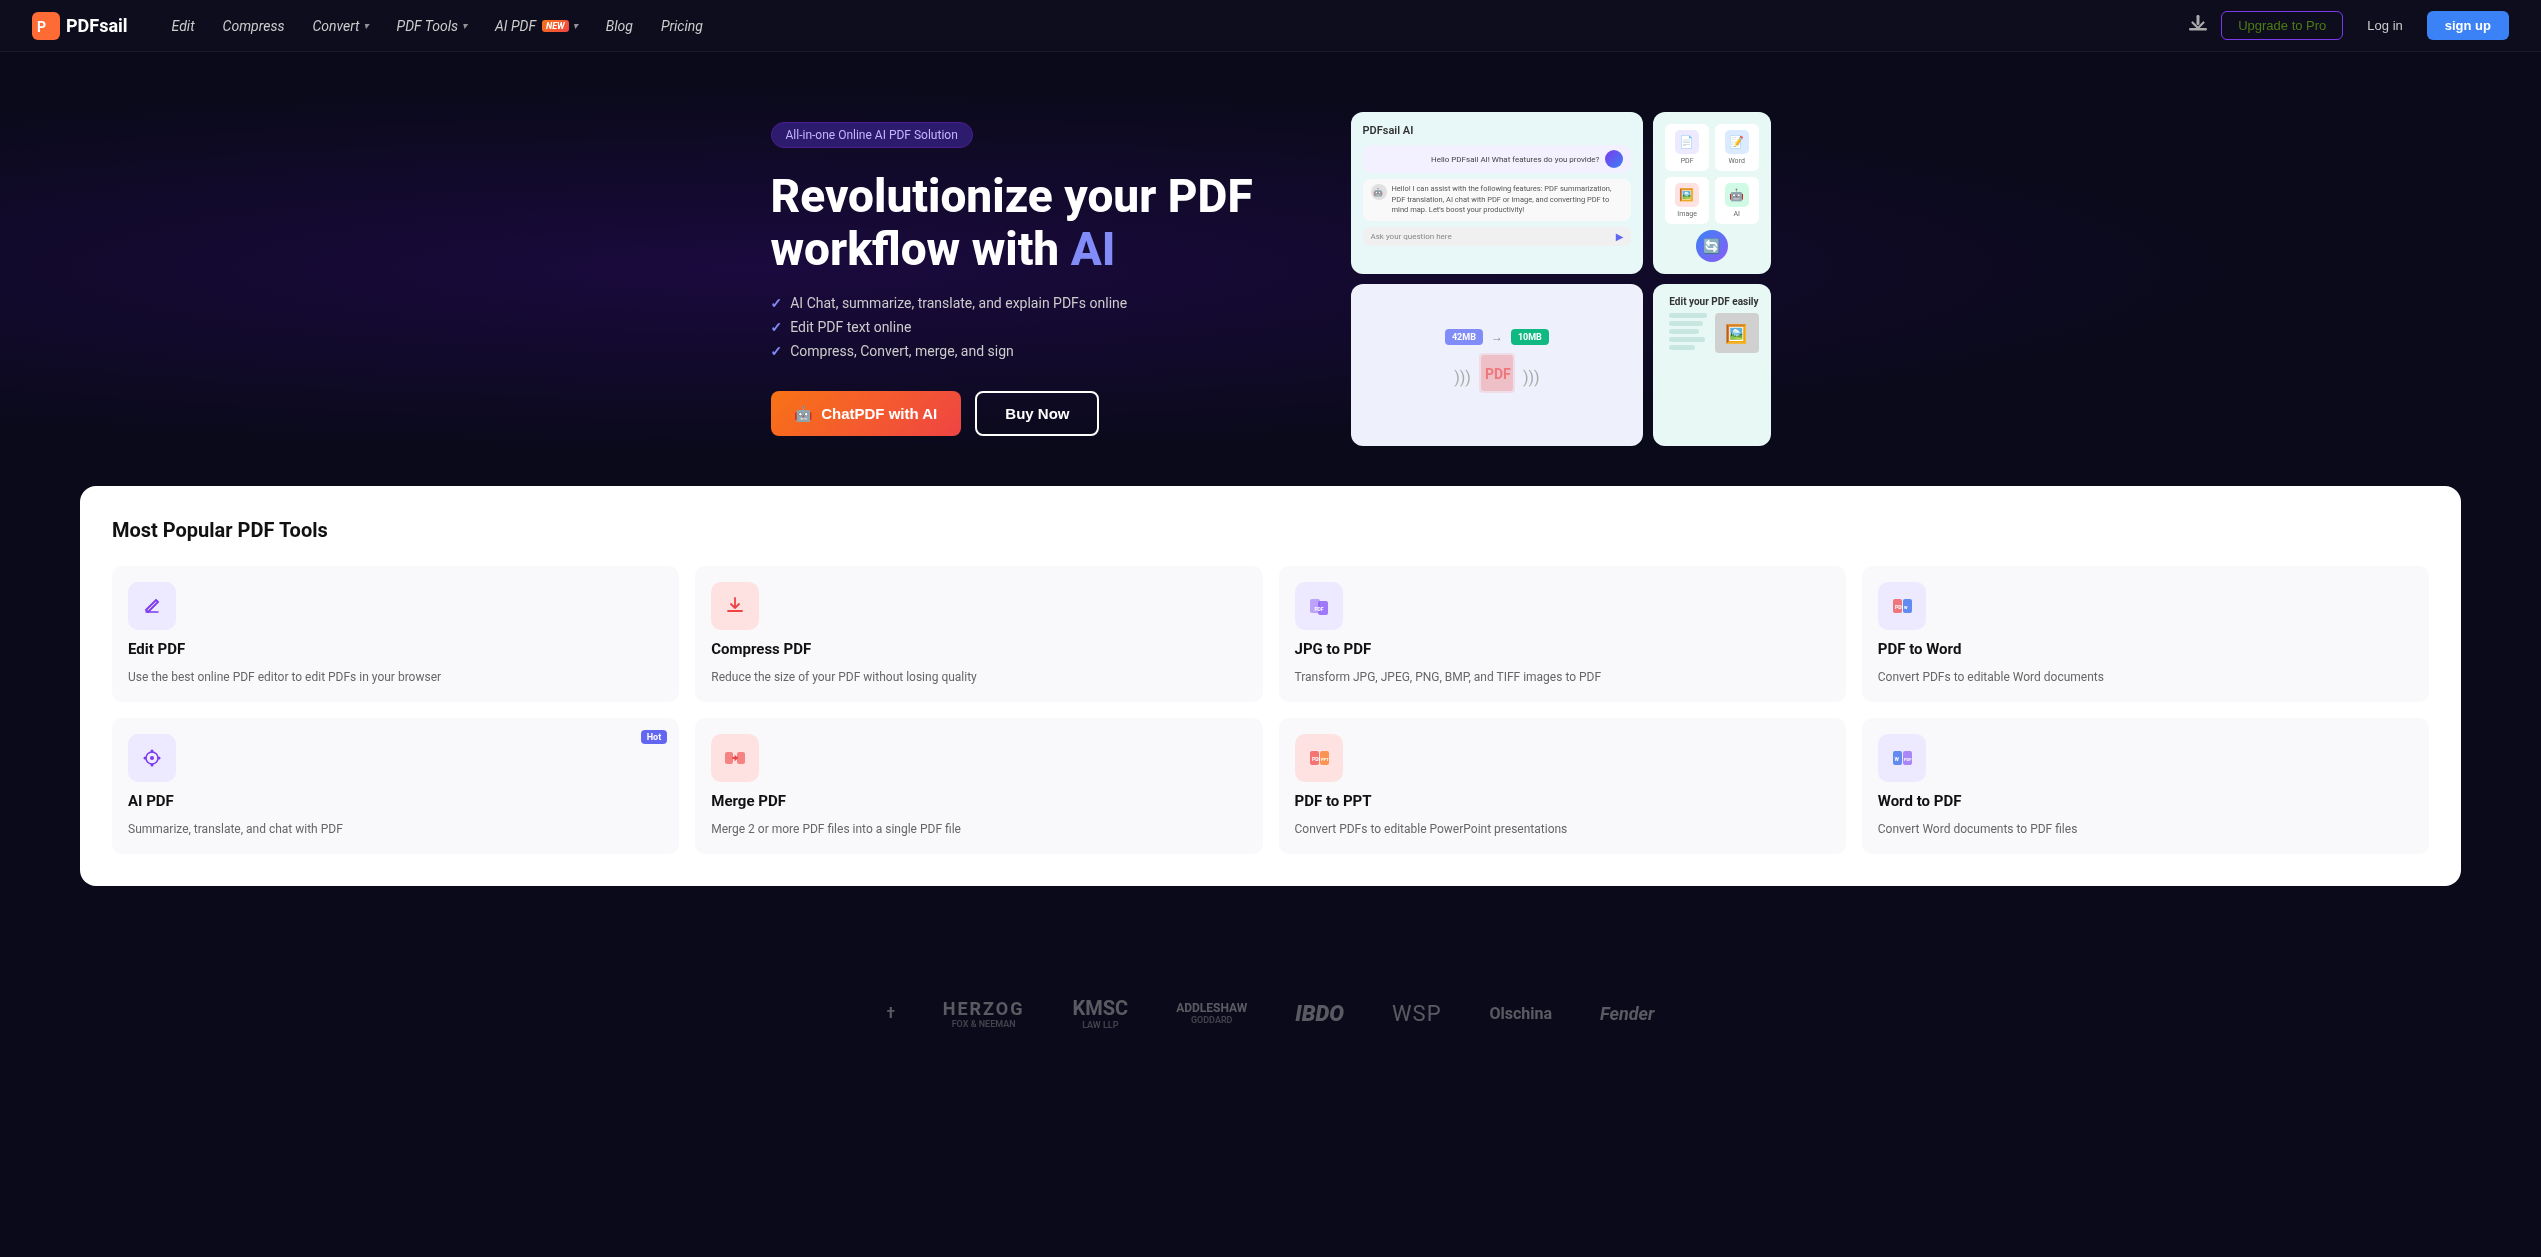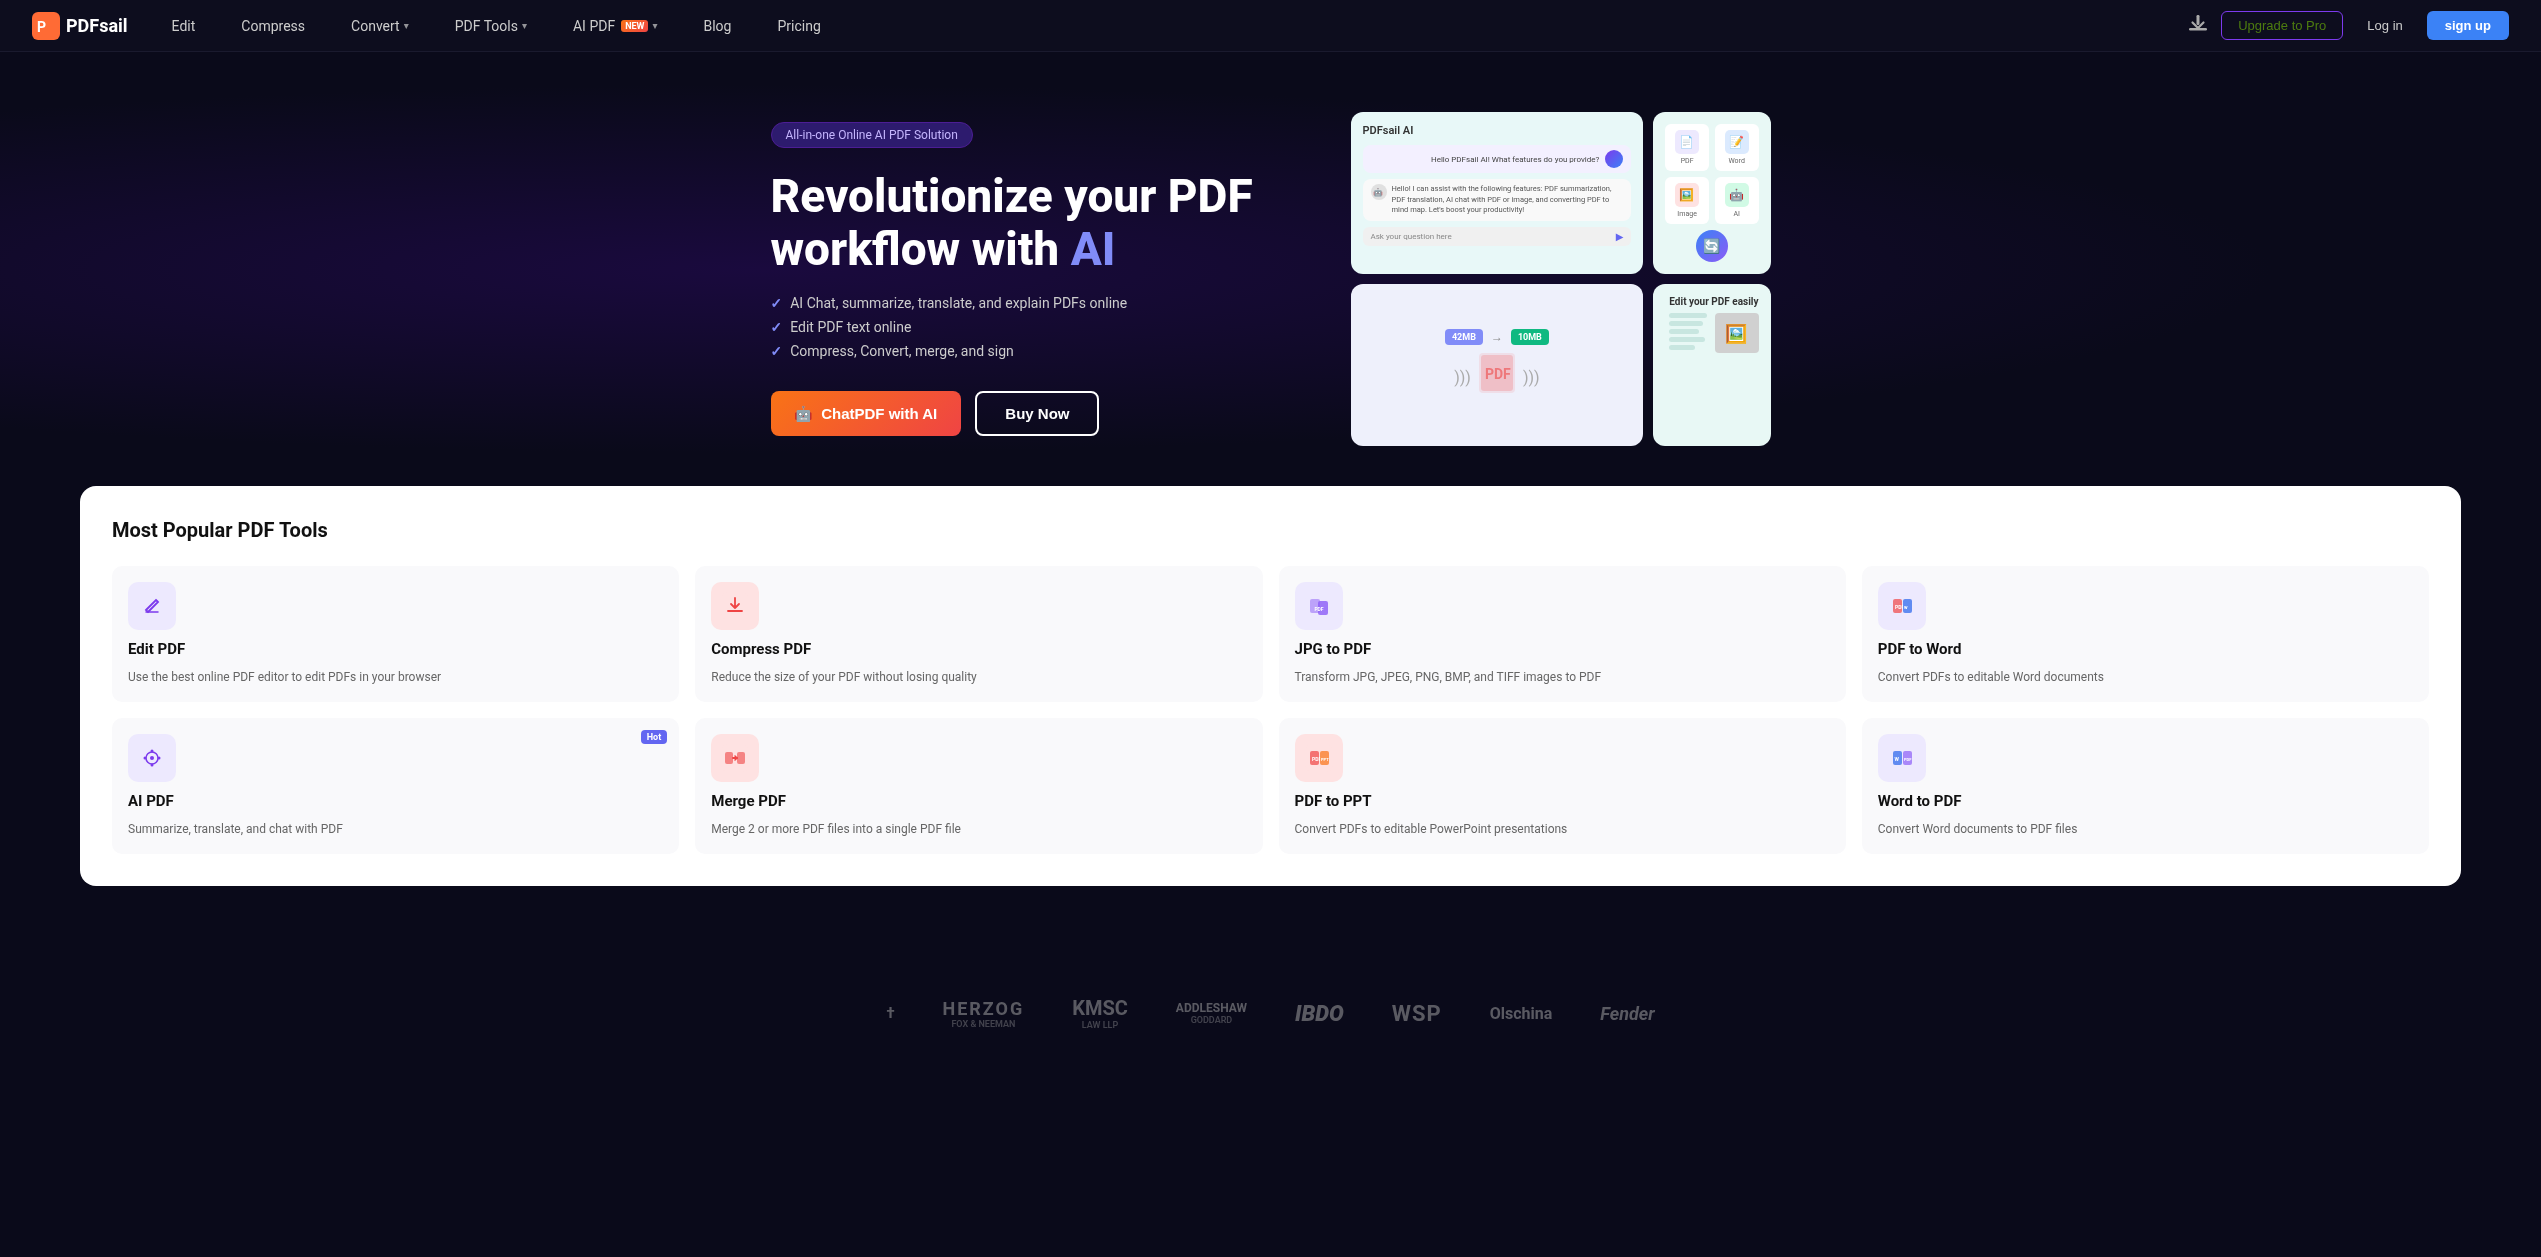--- a/index.html
+++ b/index.html
@@ -32,22 +32,23 @@
       color: #fff;
       margin-right: 32px;
     }
     .nav-logo-icon {
       width: 28px;
       height: 28px;
     }
     .nav-links {
       display: flex;
       align-items: center;
-      gap: 22px;
+      gap: 4px;
       flex: 1;
+      font-style: italic;
     }
     .nav-link {
       display: flex;
       align-items: center;
       gap: 4px;
       padding: 6px 12px;
       color: #ccc;
       font-size: 14px;
       cursor: pointer;
       border-radius: 4px;
@@ -747,21 +748,21 @@
     <span class="logo-sub">LAW LLP</span>
   </div>
   <div class="logo-item">
     <span class="logo-main" style="font-size:12px;">ADDLESHAW</span>
     <span class="logo-sub">GODDARD</span>
   </div>
   <div class="logo-item">
     <span class="logo-main" style="font-size:22px; font-style:italic; font-weight:900;">IBDO</span>
   </div>
   <div class="logo-item">
-    <span class="logo-main" style="font-size:22px; font-weight:700; letter-spacing:1px;">WSP</span>
+    <span class="logo-main" style="font-size:22px; font-weight:400; letter-spacing:1px;">WSP</span>
   </div>
   <div class="logo-item">
     <span class="logo-main" style="font-size:16px;">Olschina</span>
   </div>
   <div class="logo-item">
     <span class="logo-main" style="font-size:18px; font-style:italic;">Fender</span>
   </div>
 </div>
 
 </body></html>

